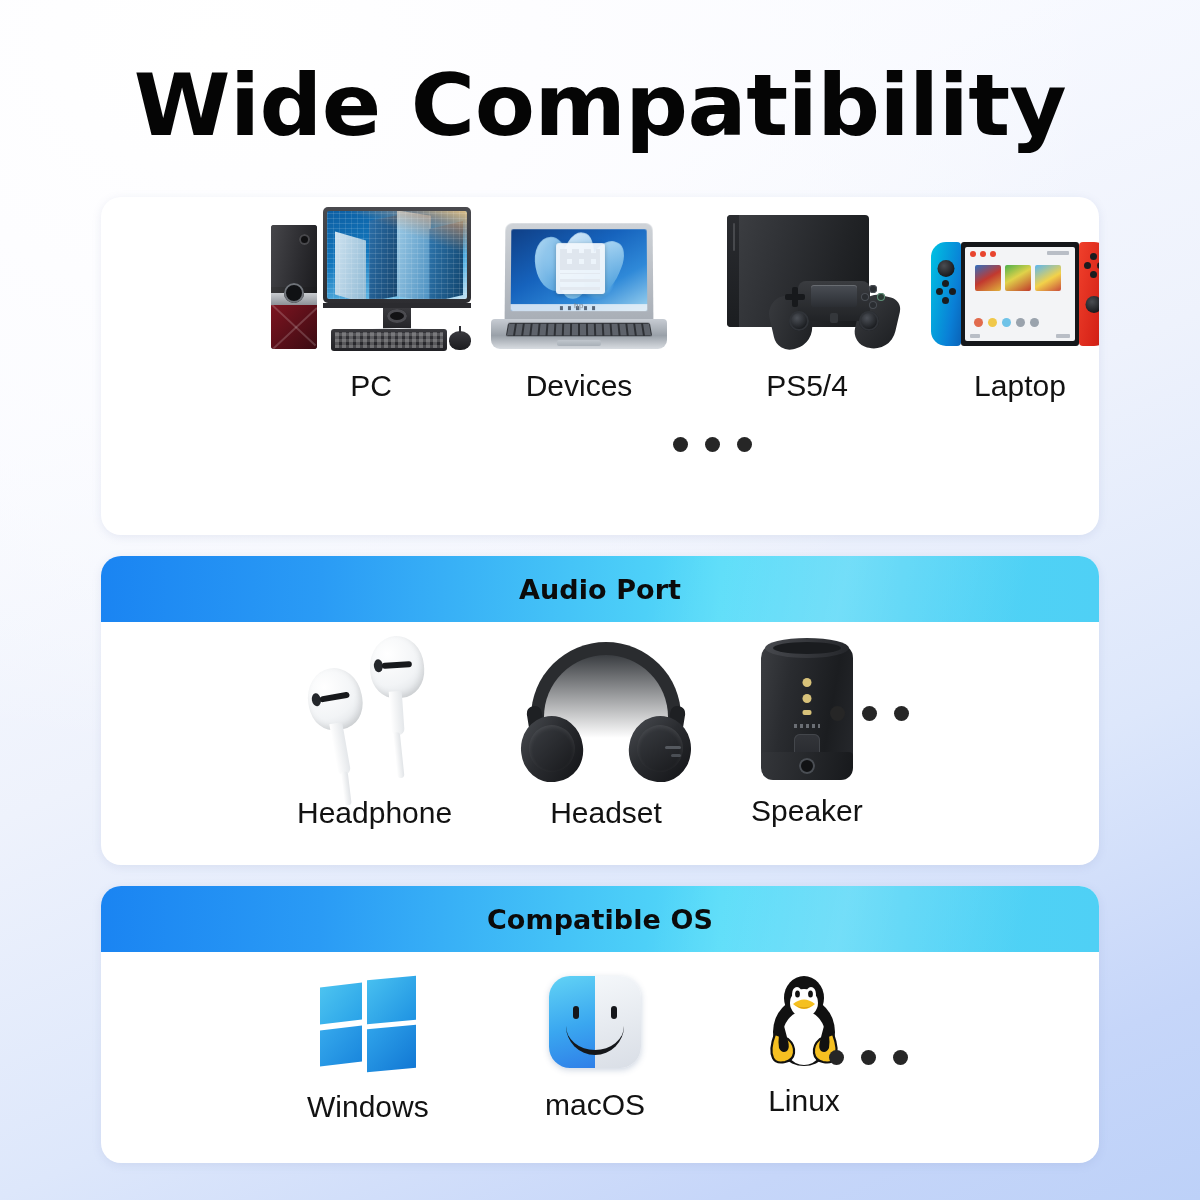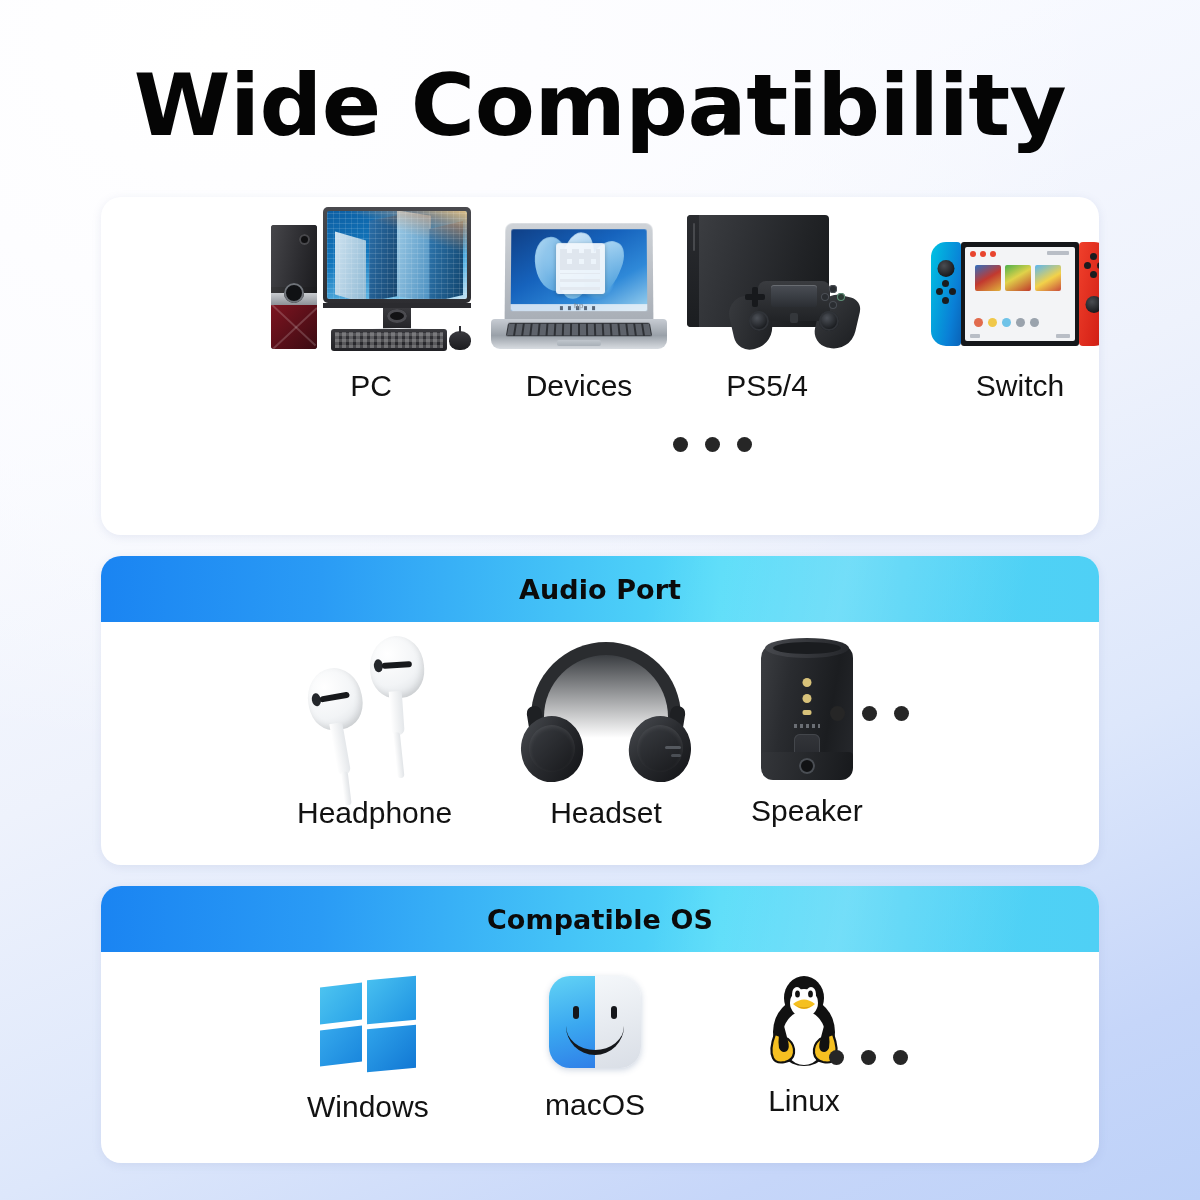--- a/index.html
+++ b/index.html
@@ -303,21 +303,21 @@
   .mac .eye.l{left:24px;} .mac .eye.r{right:24px;}
   .mac .smile{position:absolute;left:17px;top:48px;width:58px;height:26px;
     border-bottom:5px solid #15171b;border-radius:0 0 40px 40px;}
 
   .tux{position:relative;width:86px;height:96px;}
 
   
   #row-usb{top:6px;height:200px;}
   #row-usb .item{position:absolute;}
   #usb-pc{left:170px;}  #usb-laptop{left:390px;}
-  #usb-ps{left:576px;justify-content:space-between;}  #usb-switch{left:830px;}
+  #usb-ps{left:616px;justify-content:space-between;}  #usb-switch{left:830px;}
   #usb-dots{position:absolute;left:572px;top:240px;}
 
   #row-audio .item{position:absolute;}
   #aud-headphone{left:196px;top:10px;}
   #aud-headset{left:420px;top:18px;}
   #aud-speaker{left:650px;top:14px;}
   #audio-dots{position:absolute;left:729px;top:84px;}
 
   #row-os .item{position:absolute;}
   #os-windows{left:206px;top:24px;}
@@ -462,21 +462,21 @@
               <div class="joy r">
                   <div class="st"></div>
                   <div class="bt"></div>
                   <div class="bt"></div>
                   <div class="bt"></div>
                   <div class="bt"></div>
                 </div>
             </div>
           </div>
           <div class="gap-md"></div>
-          <div class="label">Switch</div>
+          <div class="label">Laptop</div>
         </div>
 
       </div>
       <div class="dots" id="usb-dots">
           <i></i>
           <i></i>
           <i></i>
         </div>
     </div>
   </div>

